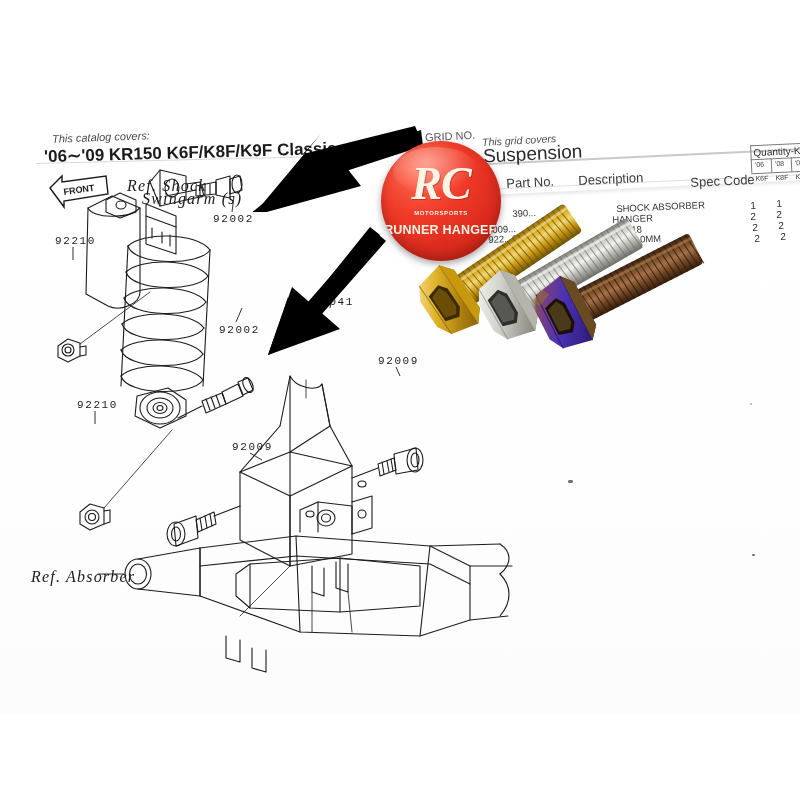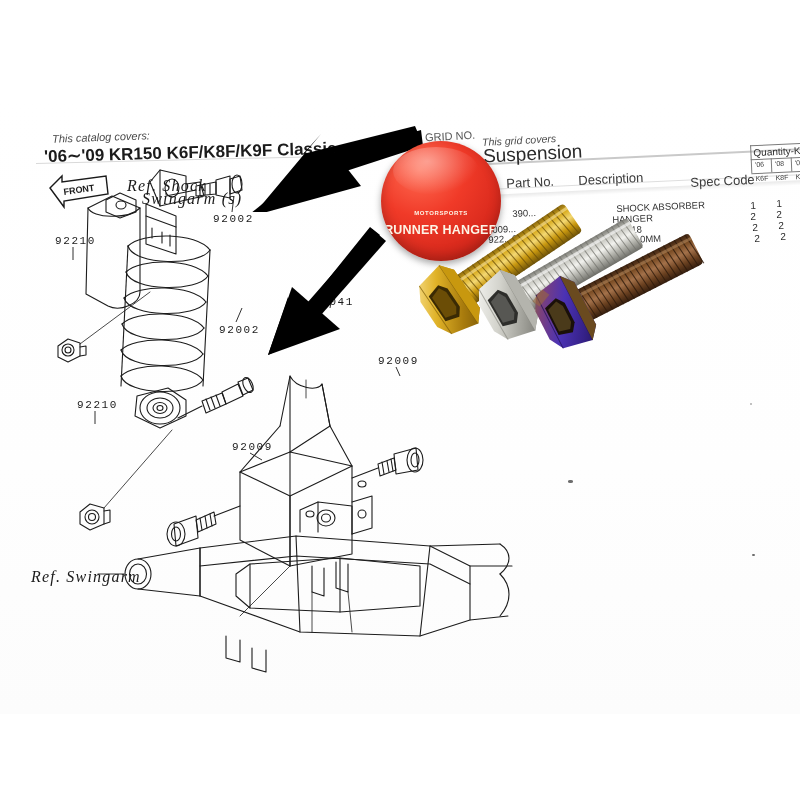--- a/index.html
+++ b/index.html
@@ -402,21 +402,21 @@
         <path d="M290 470 L240 520" stroke-width="0.8"></path>
 
         <path d="M98 478 L124 478" stroke-width="0.9"></path>
       </g>
     </svg>
   </div>
 
   <div class="reflabel" style="left:127px; top:177px;">Ref. Shock</div>
   <div class="reflabel" style="left:142px; top:190px;">Swingarm (s)</div>
 
-  <div class="reflabel" style="left:31px; top:568px;">Ref. Swingarm</div>
+  <div class="reflabel" style="left:31px; top:568px;">Ref. Absorber</div>
 
   <div class="plabel" style="left:213px; top:213px;">92002</div>
   <div class="plabel" style="left:219px; top:324px;">92002</div>
   <div class="plabel" style="left:55px; top:235px;">92210</div>
   <div class="plabel" style="left:77px; top:399px;">92210</div>
   <div class="plabel" style="left:378px; top:355px;">92009</div>
   <div class="plabel" style="left:232px; top:441px;">92009</div>
   <div class="plabel" style="left:313px; top:296px;">39041</div>
 
   <svg style="position:absolute; left:0; top:0;" width="800" height="800">
@@ -438,20 +438,21 @@
   </svg>
 
   <svg class="arrow" style="left:240px; top:215px;" width="170" height="145" viewBox="0 0 170 145">
     <path d="M140 20 L60 108 L86 112 L28 140 L48 82 L56 104 L130 12 Z" fill="#000000"></path>
     <path d="M28 140 L52 72 L100 114 Z" fill="#000000"></path>
     <path d="M60 96 L132 14 L146 26 L74 108 Z" fill="#000000"></path>
   </svg>
 
   <div id="rc-badge">
     <div class="gloss"></div>
+    <div class="badge-rc">RC</div>
     <div class="badge-moto">MOTORSPORTS</div>
     <div class="badge-runner">RUNNER HANGER</div>
   </div>
 
   <div class="bolt" style="left:404px; top:185px; width:200px; height:160px;">
     <svg width="200" height="160" viewBox="0 0 200 160">
       <defs>
         <linearGradient id="goldShank" x1="0" y1="0" x2="0" y2="1">
           <stop offset="0%" stop-color="#8c6a10"></stop>
           <stop offset="22%" stop-color="#d8ab1e"></stop>

